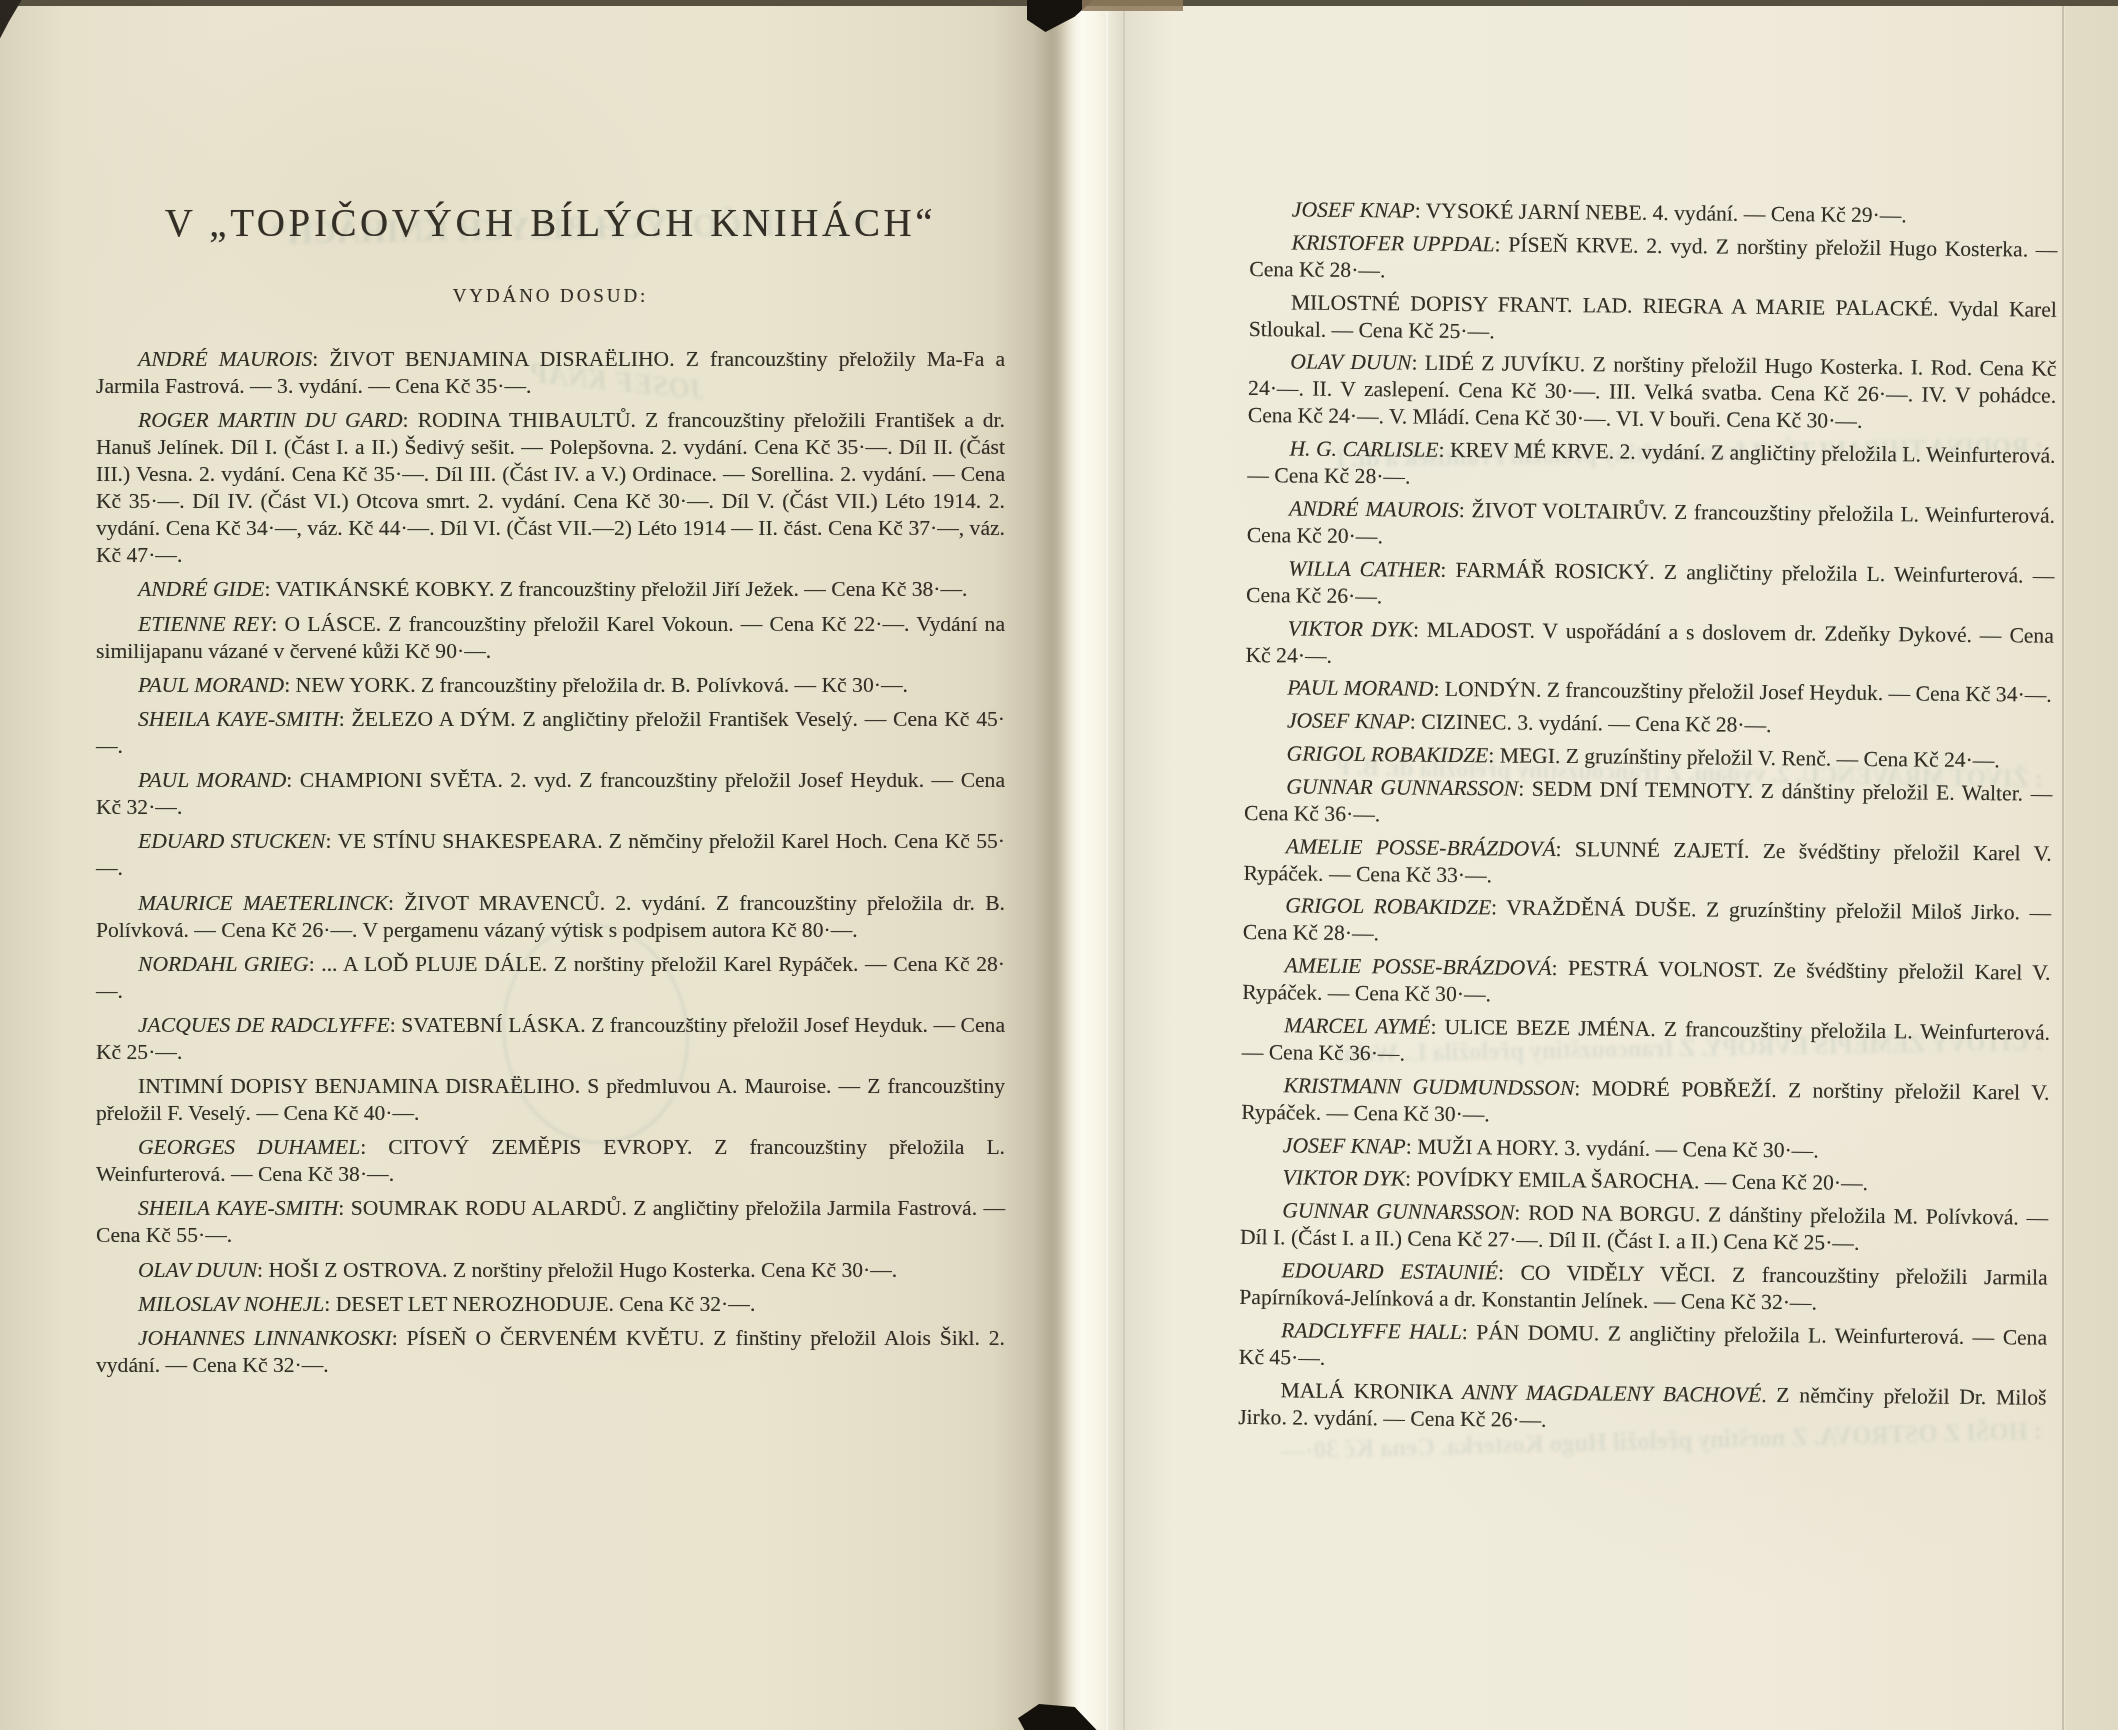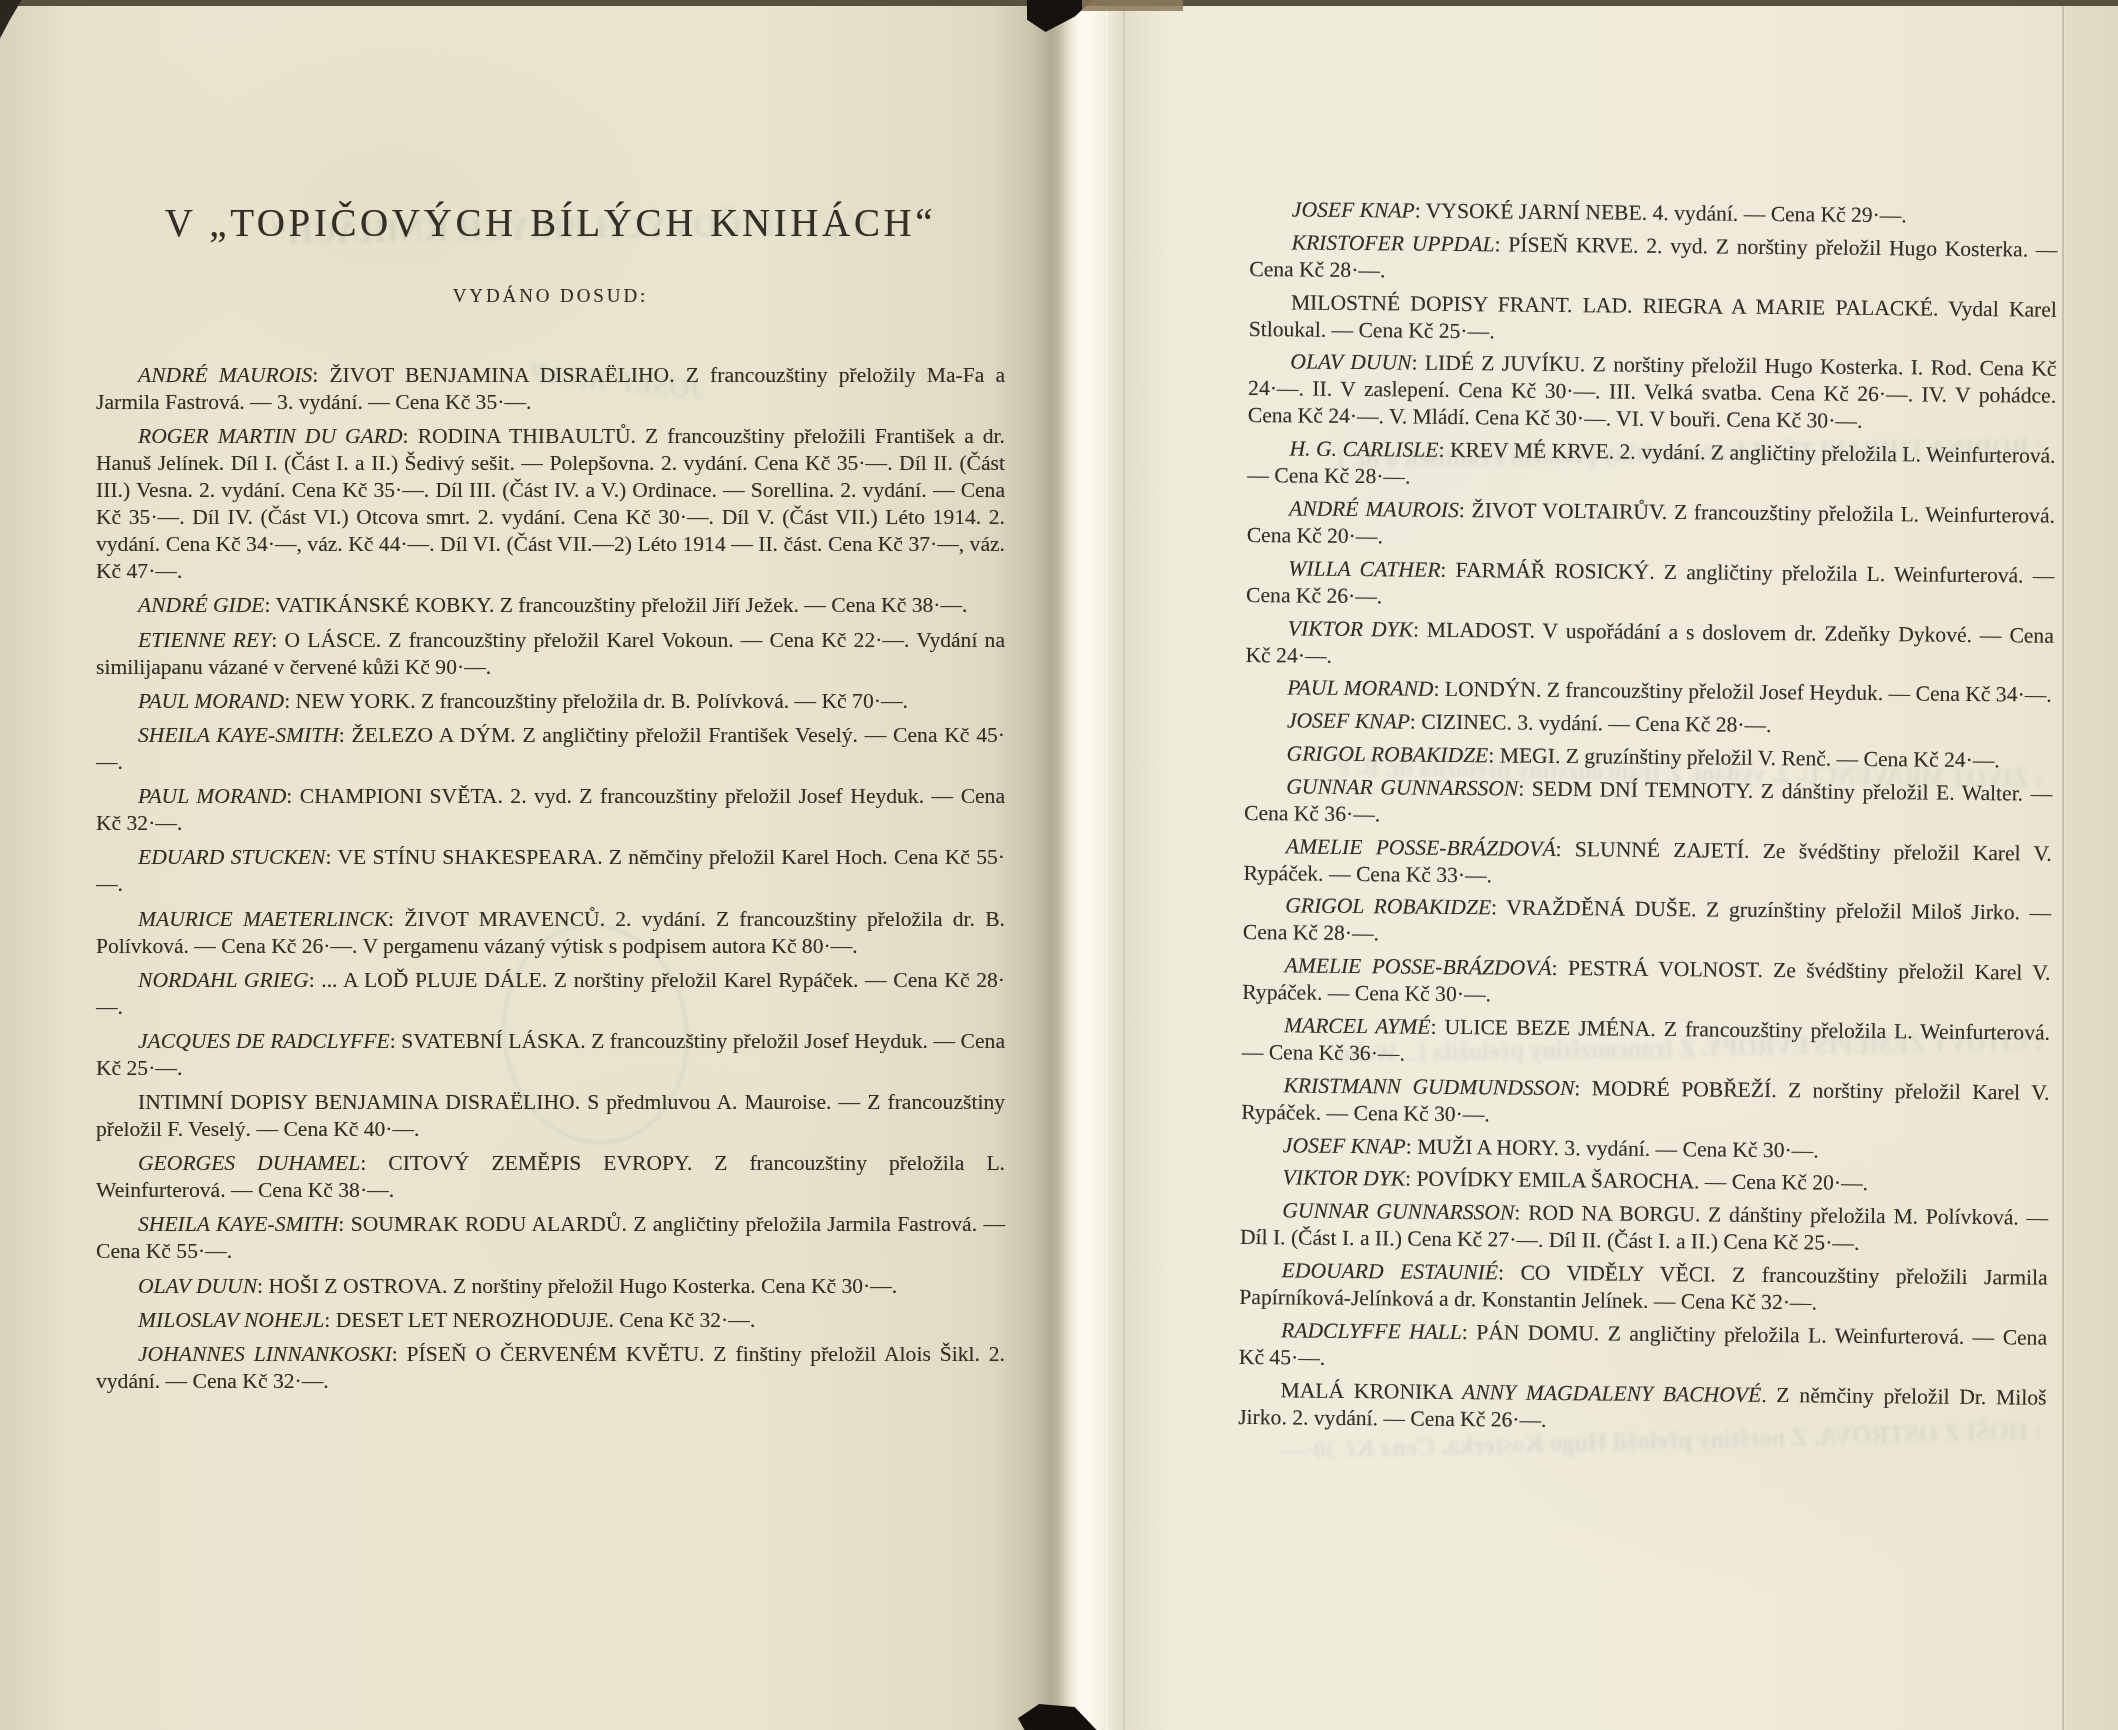--- a/index.html
+++ b/index.html
@@ -58,21 +58,21 @@
     text-shadow:0 0 0.7px rgba(45,40,30,0.35);
   }
   h1.spread-title{
     margin:16px;font-weight:normal;font-size:39px;letter-spacing:3.6px;
     text-align:center;white-space:nowrap;
   }
   h2.spread-subtitle{
     margin:40px 0 0 0;font-weight:normal;font-size:19px;letter-spacing:2.9px;
     text-align:center;
   }
-  .entries{margin-top:55px;}
+  .entries{margin-top:39px;}
   .page-right-content .entries{margin-top:0;}
   p.entry{
     margin:0 0 7.2px 0;font-size:21.6px;line-height:27px;
     text-align:justify;text-indent:42px;
   }
   .page-right-content p.entry{line-height:27px;margin-bottom:5.8px;}
   .author{font-style:italic;}
 
   
   .ghost{
@@ -112,21 +112,21 @@
 <div class="ghost" style="left:1280px;top:1427px;width:762px;font-size:24.5px;transform:scaleX(-1) rotate(1.5deg);">: HOŠI Z OSTROVA. Z norštiny přeložil Hugo Kosterka. Cena Kč 30·—.</div>
 
 <div class="page-left-content">
   <h1 class="spread-title">V „TOPIČOVÝCH BÍLÝCH KNIHÁCH“</h1>
   <h2 class="spread-subtitle">VYDÁNO DOSUD:</h2>
   <div class="entries" id="left-entries">
       <p class="entry"><span class="author">ANDRÉ MAUROIS</span><span>: ŽIVOT BENJAMINA DISRAËLIHO. Z francouzštiny přeložily Ma-Fa a Jarmila Fastrová. — 3. vydání. — Cena Kč 35·—.</span></p>
       <p class="entry"><span class="author">ROGER MARTIN DU GARD</span><span>: RODINA THIBAULTŮ. Z francouzštiny přeložili František a dr. Hanuš Jelínek. Díl I. (Část I. a II.) Šedivý sešit. — Polepšovna. 2. vydání. Cena Kč 35·—. Díl II. (Část III.) Vesna. 2. vydání. Cena Kč 35·—. Díl III. (Část IV. a V.) Ordinace. — Sorellina. 2. vydání. — Cena Kč 35·—. Díl IV. (Část VI.) Otcova smrt. 2. vydání. Cena Kč 30·—. Díl V. (Část VII.) Léto 1914. 2. vydání. Cena Kč 34·—, váz. Kč 44·—. Díl VI. (Část VII.—2) Léto 1914 — II. část. Cena Kč 37·—, váz. Kč 47·—.</span></p>
       <p class="entry"><span class="author">ANDRÉ GIDE</span><span>: VATIKÁNSKÉ KOBKY. Z francouzštiny přeložil Jiří Ježek. — Cena Kč 38·—.</span></p>
       <p class="entry"><span class="author">ETIENNE REY</span><span>: O LÁSCE. Z francouzštiny přeložil Karel Vokoun. — Cena Kč 22·—. Vydání na similijapanu vázané v červené kůži Kč 90·—.</span></p>
-      <p class="entry"><span class="author">PAUL MORAND</span><span>: NEW YORK. Z francouzštiny přeložila dr. B. Polívková. — Kč 70·—.</span></p>
+      <p class="entry"><span class="author">PAUL MORAND</span><span>: NEW YORK. Z francouzštiny přeložila dr. B. Polívková. — Kč 30·—.</span></p>
       <p class="entry"><span class="author">SHEILA KAYE-SMITH</span><span>: ŽELEZO A DÝM. Z angličtiny přeložil František Veselý. — Cena Kč 45·—.</span></p>
       <p class="entry"><span class="author">PAUL MORAND</span><span>: CHAMPIONI SVĚTA. 2. vyd. Z francouzštiny přeložil Josef Heyduk. — Cena Kč 32·—.</span></p>
       <p class="entry"><span class="author">EDUARD STUCKEN</span><span>: VE STÍNU SHAKESPEARA. Z němčiny přeložil Karel Hoch. Cena Kč 55·—.</span></p>
       <p class="entry"><span class="author">MAURICE MAETERLINCK</span><span>: ŽIVOT MRAVENCŮ. 2. vydání. Z francouzštiny přeložila dr. B. Polívková. — Cena Kč 26·—. V pergamenu vázaný výtisk s podpisem autora Kč 80·—.</span></p>
       <p class="entry"><span class="author">NORDAHL GRIEG</span><span>: ... A LOĎ PLUJE DÁLE. Z norštiny přeložil Karel Rypáček. — Cena Kč 28·—.</span></p>
       <p class="entry"><span class="author">JACQUES DE RADCLYFFE</span><span>: SVATEBNÍ LÁSKA. Z francouzštiny přeložil Josef Heyduk. — Cena Kč 25·—.</span></p>
       <p class="entry"><span>INTIMNÍ DOPISY BENJAMINA DISRAËLIHO. S předmluvou A. Mauroise. — Z francouzštiny přeložil F. Veselý. — Cena Kč 40·—.</span></p>
       <p class="entry"><span class="author">GEORGES DUHAMEL</span><span>: CITOVÝ ZEMĚPIS EVROPY. Z francouzštiny přeložila L. Weinfurterová. — Cena Kč 38·—.</span></p>
       <p class="entry"><span class="author">SHEILA KAYE-SMITH</span><span>: SOUMRAK RODU ALARDŮ. Z angličtiny přeložila Jarmila Fastrová. — Cena Kč 55·—.</span></p>
       <p class="entry"><span class="author">OLAV DUUN</span><span>: HOŠI Z OSTROVA. Z norštiny přeložil Hugo Kosterka. Cena Kč 30·—.</span></p>

